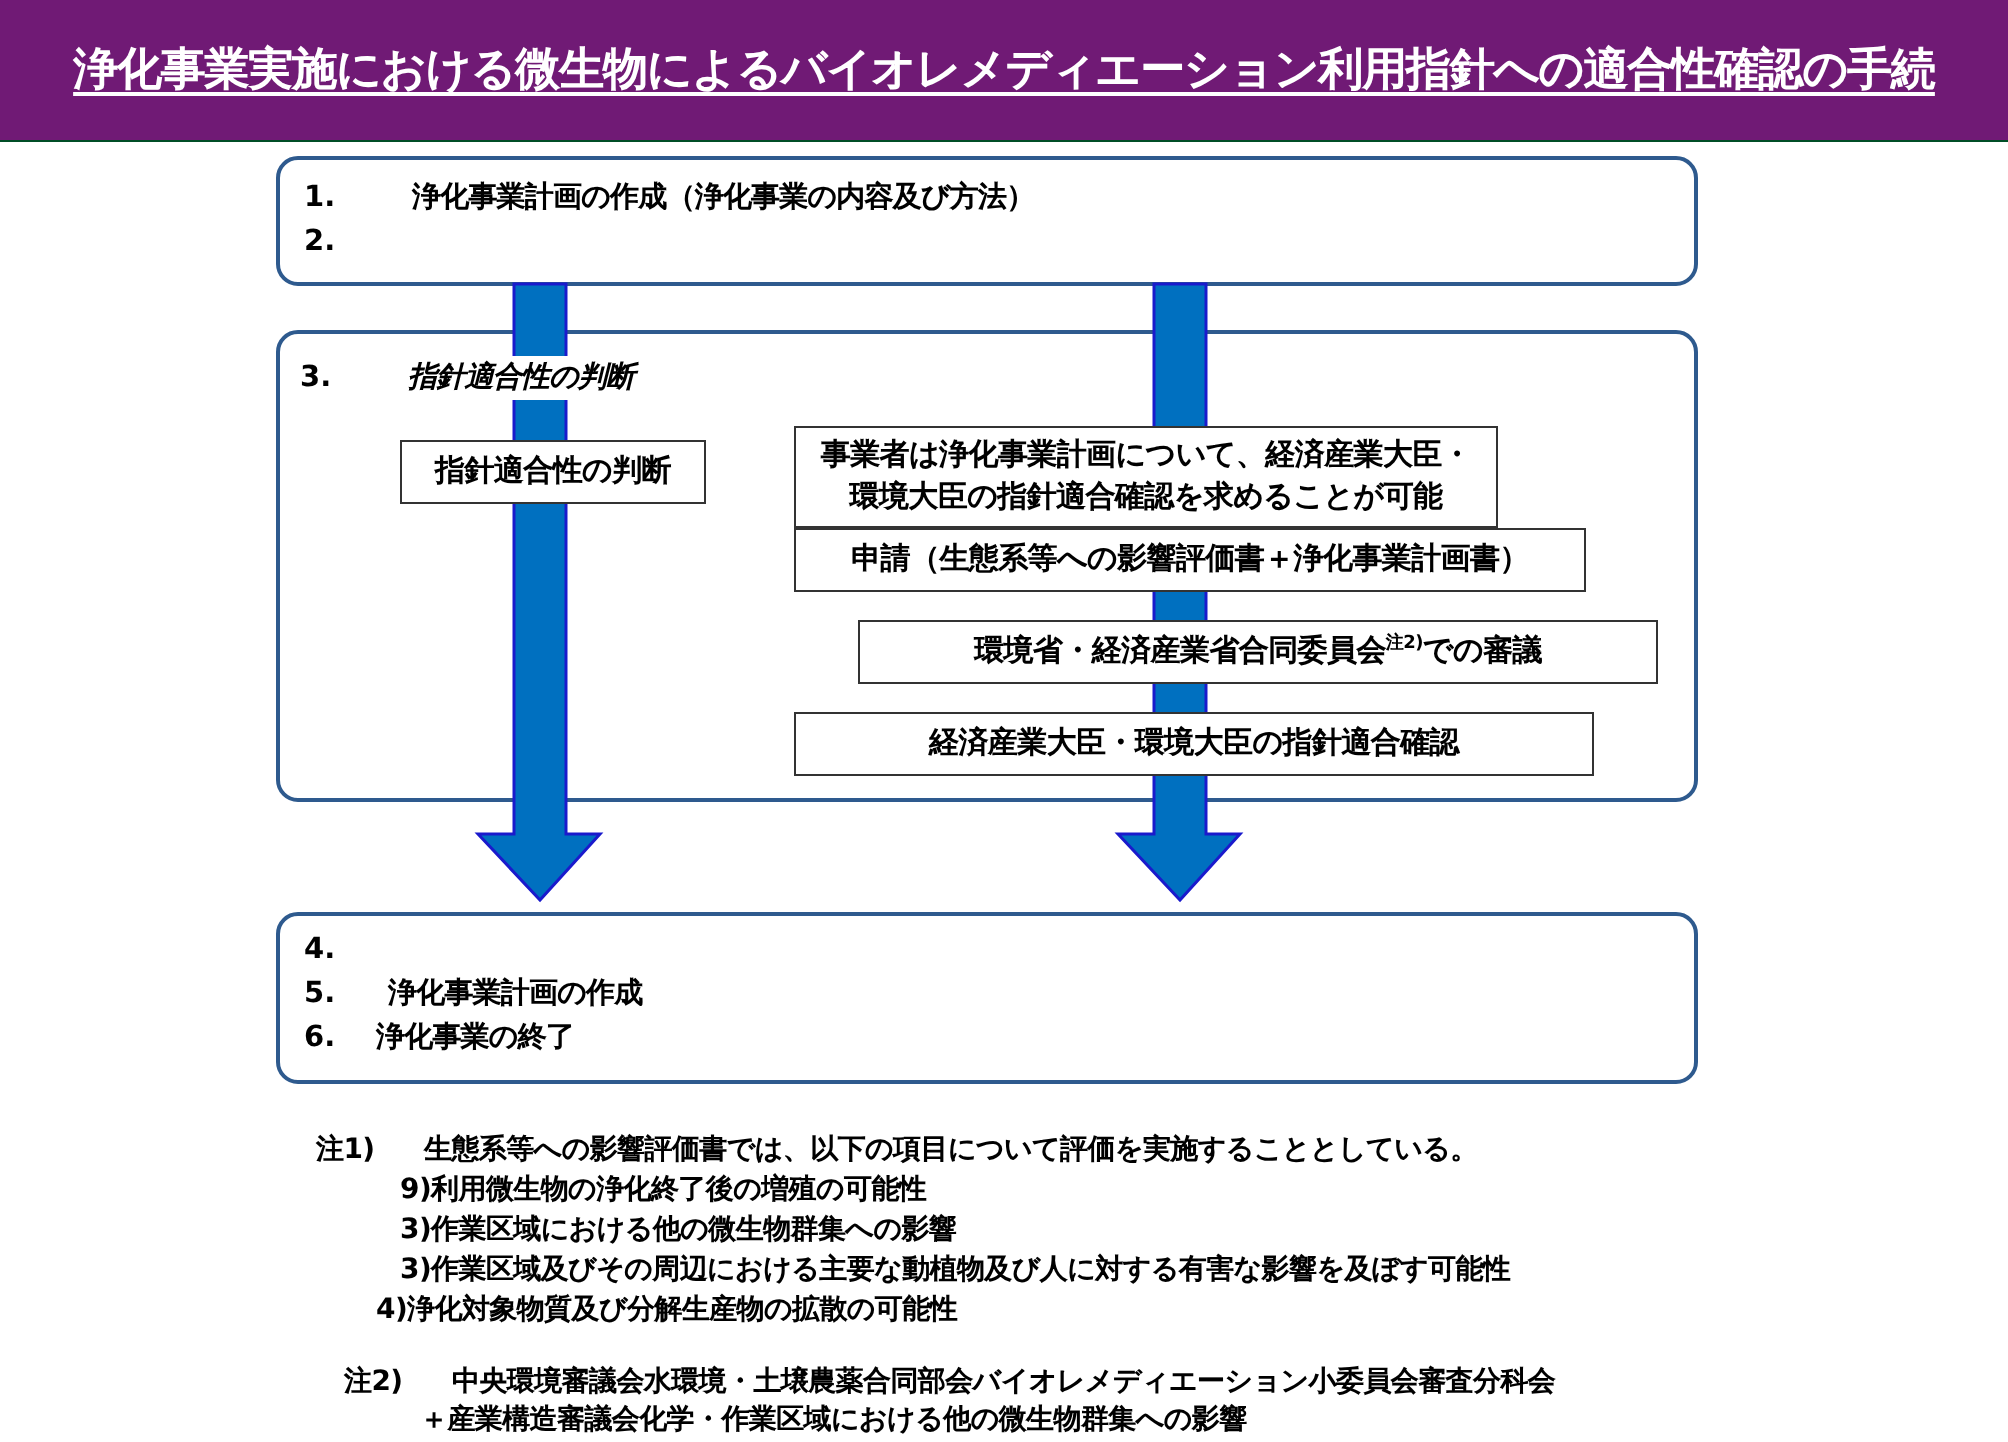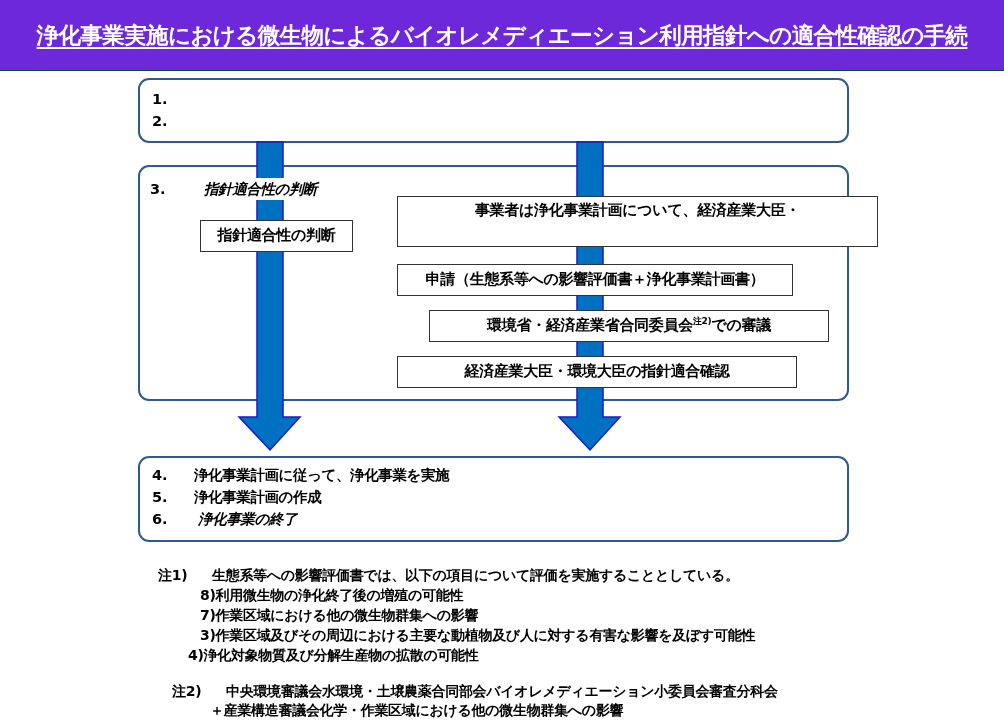--- a/index.html
+++ b/index.html
@@ -1,18 +1,18 @@
 <!DOCTYPE html>
 <html><head>
 <meta charset="utf-8">
 <style>
   html, body { margin:0; padding:0; }
   body { width:1004px; height:721px; background:#ffffff; position:relative; overflow:hidden;
          font-family: "DejaVu Sans", "Liberation Sans", sans-serif; color:#000; }
-  .header { position:absolute; left:0; top:0; width:1004px; height:71px; background:#6d28d9;
+  .header { position:absolute; left:0; top:0; width:1004px; height:71px; background:#701a75;
             border-bottom:1px solid #004d26; box-sizing:border-box; }
   .header-title { position:absolute; left:0; top:0; width:1004px; height:71px; line-height:71px;
             text-align:center; color:#ffffff; font-weight:bold; font-size:22.5px; letter-spacing:-0.6px;
             text-decoration:underline; text-underline-offset:4px; text-decoration-thickness:2px; white-space:nowrap; }
   .stage { position:absolute; border:2px solid #2e5a8e; border-radius:11px; background:#ffffff; box-sizing:border-box; }
   #stage1 { left:138px; top:78px; width:711px; height:65px; }
   #stage2 { left:138px; top:165px; width:711px; height:236px; }
   #stage3 { left:138px; top:456px; width:711px; height:86px; }
   .line { position:absolute; font-weight:bold; font-size:14.5px; line-height:22px; white-space:nowrap; letter-spacing:-0.4px; }
   .num { position:absolute; font-weight:bold; font-size:14.5px; line-height:22px; }
@@ -24,52 +24,53 @@
 </style>
 </head>
 <body>
 
 <div class="header">
   <div class="header-title">浄化事業実施における微生物によるバイオレメディエーション利用指針への適合性確認の手続</div>
 </div>
 
 <div class="stage" id="stage1">
   <span class="num" style="left:12px; top:8px;">1.</span>
+  <span class="line" style="left:66px; top:8px;">浄化事業計画の作成（浄化事業の内容及び方法）</span>
   <span class="num" style="left:12px; top:30px;">2.</span>
 </div>
 
 <div class="stage" id="stage2"></div>
 <div class="stage" id="stage3">
   <span class="num" style="left:12px; top:6px;">4.</span>
-  <span class="line" style="left:54px; top:6px;">浄化事業計画に従って、浄化事業を実施</span>
   <span class="num" style="left:12px; top:28px;">5.</span>
   <span class="line" style="left:54px; top:28px;">浄化事業計画の作成</span>
   <span class="num" style="left:12px; top:50px;">6.</span>
-  <span class="line" style="left:58px; top:50px;font-style:italic;">浄化事業の終了</span>
+  <span class="line" style="left:48px; top:50px;">浄化事業の終了</span>
 </div>
 
 <svg class="arrows" viewBox="0 0 1004 721">
   <polygon points="257,142 283,142 283,417 300,417 270,450 239,417 257,417" fill="#0070c0" stroke="#1a1acc" stroke-width="1.5"></polygon>
   <polygon points="577,142 603,142 603,417 620,417 590,450 559,417 577,417" fill="#0070c0" stroke="#1a1acc" stroke-width="1.5"></polygon>
 </svg>
 
 <span class="num" style="left:150px; top:178px; background:#fff;">3.</span>
 <span class="line" style="left:204px; top:178px; background:#fff; padding-right:2px;font-style:italic;">指針適合性の判断</span>
 
 <div class="box" style="left:200px; top:220px; width:153px; height:32px; line-height:29px;">指針適合性の判断</div>
 
-<div class="box" style="left:397px; top:196px; width:481px; height:51px; padding-top:3px; line-height:21px;">
+<div class="box" style="left:397px; top:213px; width:352px; height:51px; padding-top:3px; line-height:21px;">
   <div>事業者は浄化事業計画について、経済産業大臣・</div>
+  <div>環境大臣の指針適合確認を求めることが可能</div>
 </div>
 <div class="box" style="left:397px; top:264px; width:396px; height:32px; line-height:29px;">申請（生態系等への影響評価書＋浄化事業計画書）</div>
 <div class="box" style="left:397px; top:310px; width:400px; height:32px; line-height:29px;margin-left:32px;"><span>環境省・経済産業省合同委員会</span><sup>注2)</sup><span>での審議</span></div>
 <div class="box" style="left:397px; top:356px; width:400px; height:32px; line-height:29px;">経済産業大臣・環境大臣の指針適合確認</div>
 
 <span class="note" style="left:158px; top:566px;">注1)</span>
 <span class="note" style="left:212px; top:566px;">生態系等への影響評価書では、以下の項目について評価を実施することとしている。</span>
-<span class="note" style="left:200px; top:586px;">8)利用微生物の浄化終了後の増殖の可能性</span>
-<span class="note" style="left:200px; top:606px;">7)作業区域における他の微生物群集への影響</span>
+<span class="note" style="left:200px; top:586px;">9)利用微生物の浄化終了後の増殖の可能性</span>
+<span class="note" style="left:200px; top:606px;">3)作業区域における他の微生物群集への影響</span>
 <span class="note" style="left:200px; top:626px;">3)作業区域及びその周辺における主要な動植物及び人に対する有害な影響を及ぼす可能性</span>
 <span class="note" style="left:188px; top:646px;">4)浄化対象物質及び分解生産物の拡散の可能性</span>
 
 <span class="note" style="left:172px; top:682px;">注2)</span>
 <span class="note" style="left:226px; top:682px;">中央環境審議会水環境・土壌農薬合同部会バイオレメディエーション小委員会審査分科会</span>
 <span class="note" style="left:210px; top:701px;">＋産業構造審議会化学・作業区域における他の微生物群集への影響</span>
 
 </body></html>

